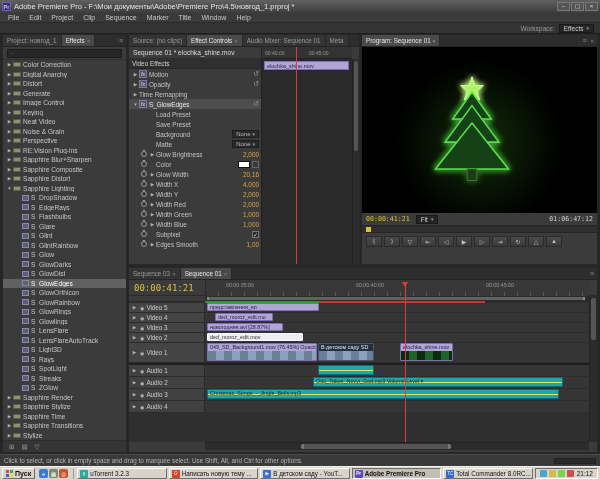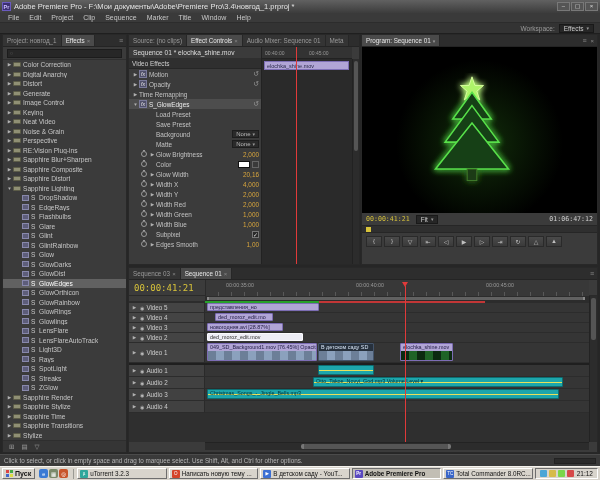--- a/index.html
+++ b/index.html
@@ -129,21 +129,21 @@
 .ti{width:7px;height:7px;border-radius:1px}
 .clock{font-size:6.5px}
 </style>
 </head>
 <body>
 
 <div id="screen">
 
   <div id="titlebar">
     <div class="appico">Pr</div>
-    <span id="title-text">Adobe Premiere Pro - F:\Мои документы\Adobe\Premiere Pro\3.4\новгод_1.prproj *</span>
+    <span id="title-text">Adobe Premiere Pro - F:\Мои документы\Adobe\Premiere Pro\4.5\новгод_1.prproj *</span>
     <div class="winbtns">
       <div class="wb">–</div>
       <div class="wb">▢</div>
       <div class="wb">×</div>
     </div>
   </div>
 
   <div id="menubar">
       <div class="menu-item">File</div>
       <div class="menu-item">Edit</div>

